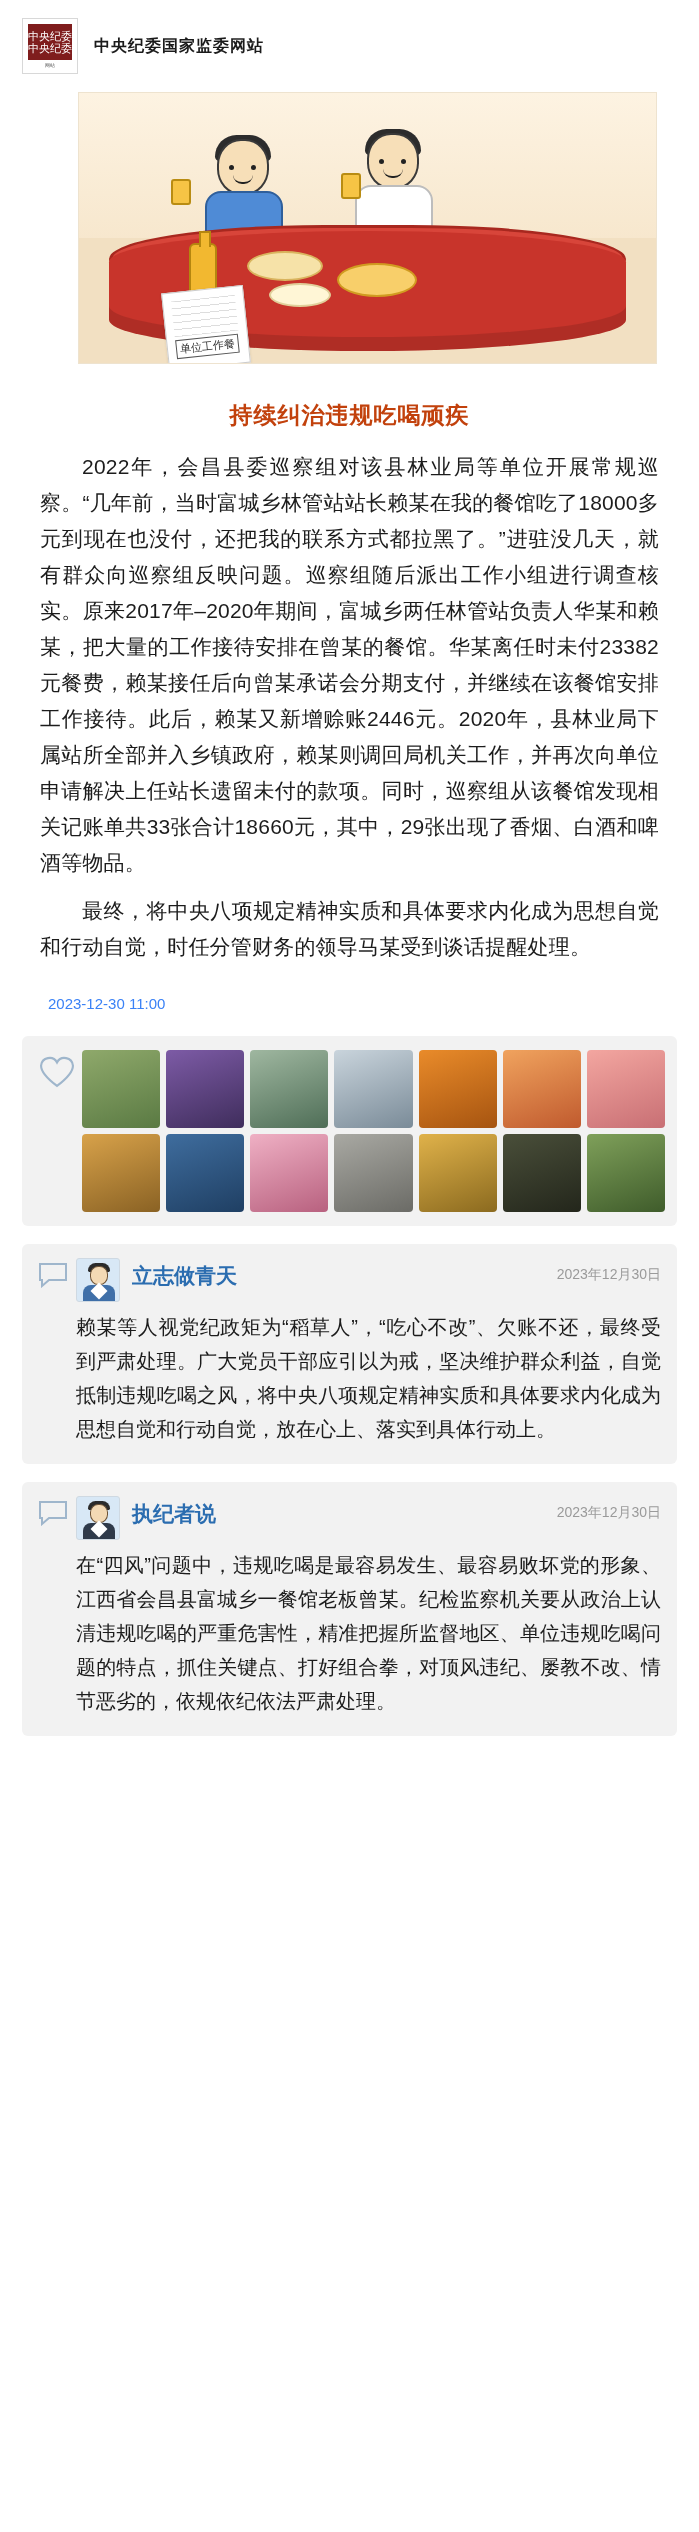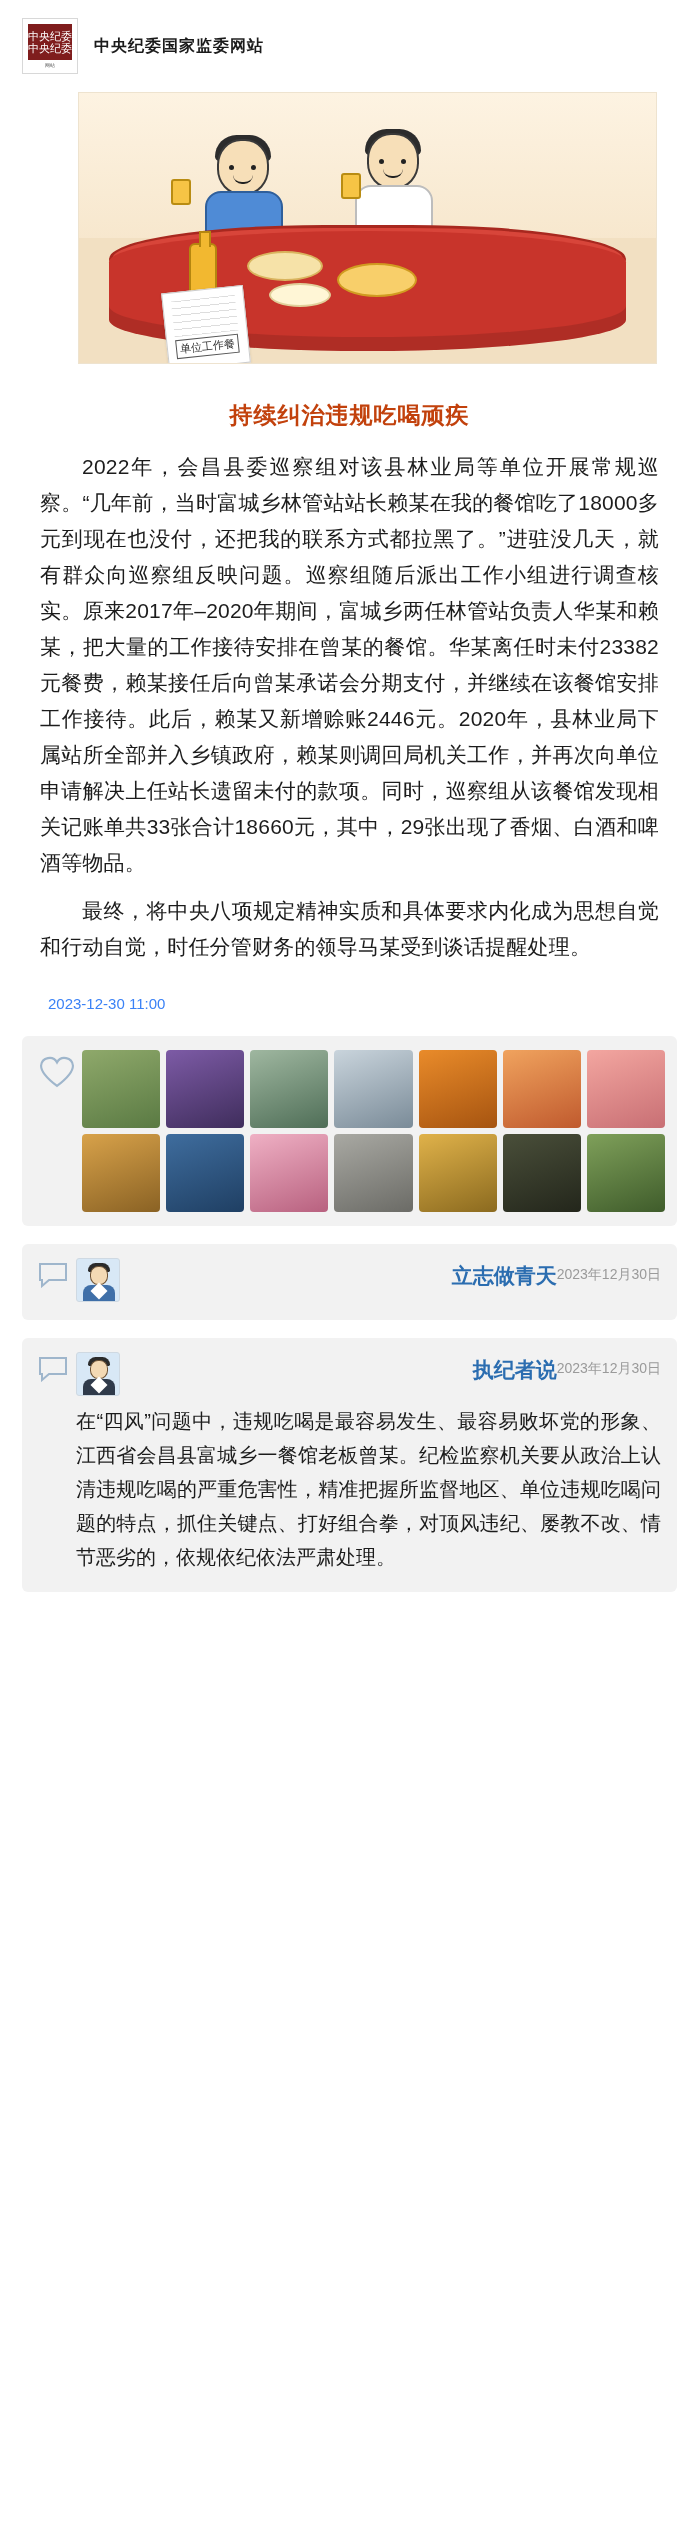--- a/index.html
+++ b/index.html
@@ -270,21 +270,20 @@
     width: 12px; height: 12px; background: #ffffff;
     transform: rotate(45deg);
   }
   .c-name {
     font-size: 21px;
     color: #2b6db0;
     font-weight: bold;
     margin-left: 12px;
     flex: 1 1 auto;
     padding-top: 4px;
-    text-align: right;
   }
   .c-date {
     font-size: 14px;
     color: #9a9a9a;
     padding-top: 8px;
     white-space: nowrap;
   }
   .c-text {
     font-size: 20px;
     line-height: 34px;
@@ -391,20 +390,21 @@
       <div class="c-head">
         <div class="avatar">
           <div class="av-hair"></div>
           <div class="av-head"></div>
           <div class="av-body"></div>
           <div class="av-collar"></div>
         </div>
         <div class="c-name">立志做青天</div>
         <div class="c-date">2023年12月30日</div>
       </div>
+      <p class="c-text">赖某等人视党纪政矩为“稻草人”，“吃心不改”、欠账不还，最终受到严肃处理。广大党员干部应引以为戒，坚决维护群众利益，自觉抵制违规吃喝之风，将中央八项规定精神实质和具体要求内化成为思想自觉和行动自觉，放在心上、落实到具体行动上。</p>
     </div>
   </div>
 
   <div class="comment">
     <div class="bubble-icon">
       <svg viewBox="0 0 30 26" width="30" height="26" aria-hidden="true">
         <path d="M2 2 h26 v16 h-17 l-7 6 v-6 h-2 z" fill="none" stroke="#9fb6cc" stroke-width="2"></path>
       </svg>
     </div>
     <div class="c-body">

